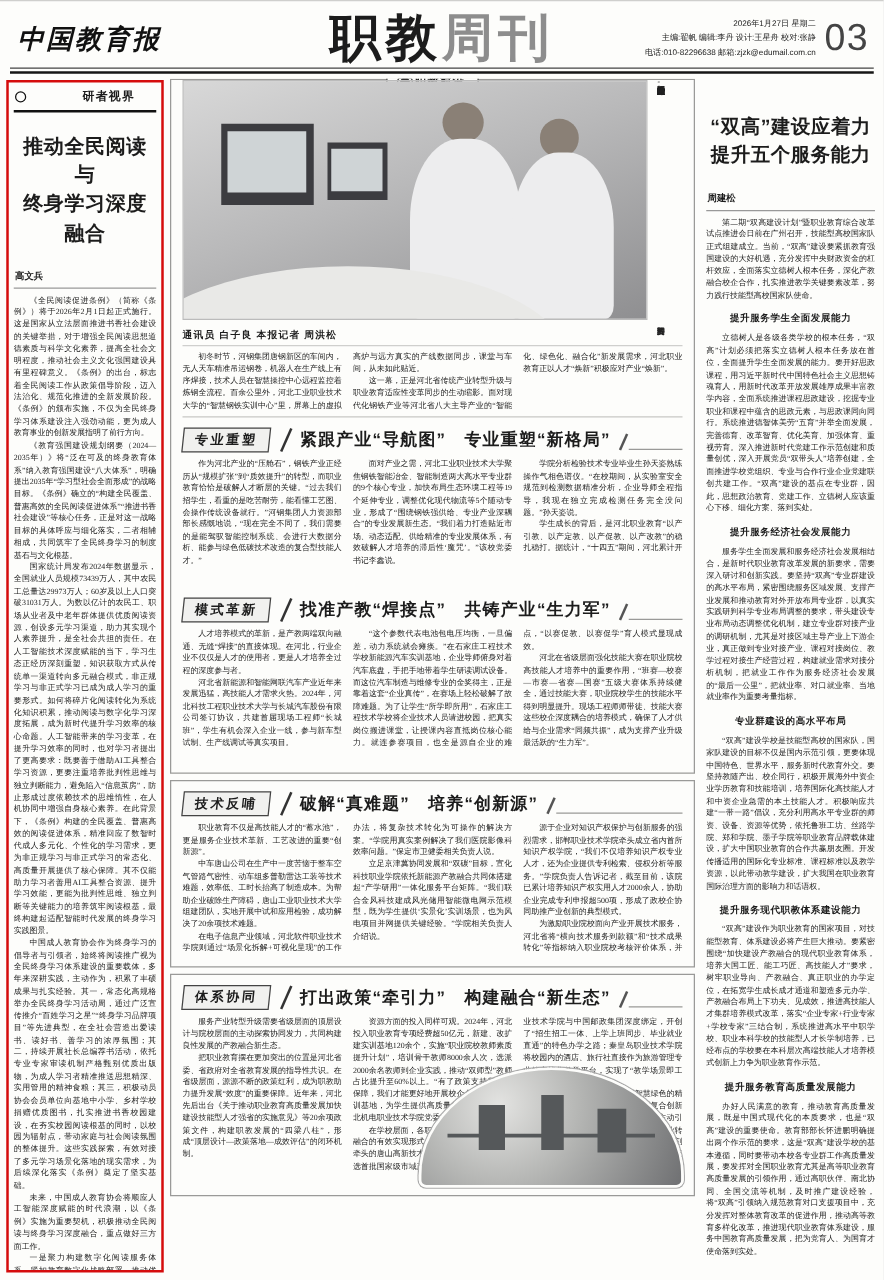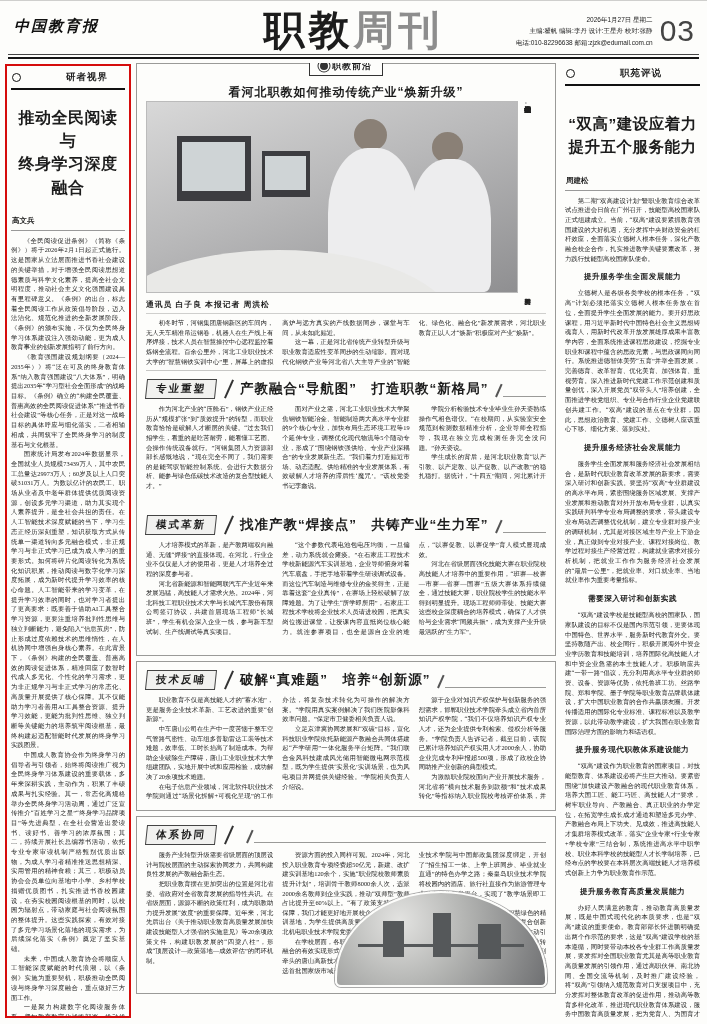--- a/index.html
+++ b/index.html
@@ -9,21 +9,21 @@
     background:#fdfdfb; overflow:hidden; color:#1c1c1c;
     font-family:"Liberation Serif","DejaVu Serif",serif;
     border-top:1px solid #cfcfcd;
   }
   .hei { font-family:"Liberation Sans","DejaVu Sans",sans-serif; }
 
   
   .masthead { position:absolute; left:0; top:0; width:707px; height:57px; padding:0 10px; }
   .mast-inner { position:relative; height:52px; }
   .logo {
-    position:absolute; left:4px; top:16px; font-size:15px; font-weight:bold;
+    position:absolute; left:4px; top:16px; font-size:21px; font-weight:bold;
     font-style:italic; letter-spacing:2px; color:#111;
   }
   .weekly { position:absolute; left:0; right:0; top:2px; text-align:center; font-size:41px; font-weight:900; letter-spacing:4px; }
   .weekly .w2 { color:#8d8d8d; }
   .mast-right { position:absolute; right:2px; top:13px; display:flex; align-items:flex-start; gap:7px; }
   .mast-info { text-align:right; font-size:6.5px; line-height:1.75; color:#222; font-family:"Liberation Sans","DejaVu Sans",sans-serif; }
   .pageno { font-size:30px; color:#444; letter-spacing:1px; font-family:"Liberation Sans","DejaVu Sans",sans-serif; }
   .mast-rule1 { position:absolute; left:8px; right:8px; top:53px; height:1px; background:#444; }
   .mast-rule2 { position:absolute; left:8px; right:8px; top:56px; height:2px; background:#161616; }
 
@@ -143,21 +143,20 @@
 
   <div class="center-col">
 
     <div class="box" style="padding-bottom:8px">
       <div class="badge-row">
         <span class="badge hei">
             <span class="dot"></span>
             <span>职教前沿</span>
           </span>
       </div>
-      <div class="kicker hei">看河北职教如何推动传统产业“焕新升级”</div>
 
       <div class="photo-row">
         <div class="photo1">
           <div class="ph-monitor" style="left:8%;top:18%;width:20%;height:34%"></div>
           <div class="ph-screen" style="left:9.5%;top:21%;width:17%;height:26%"></div>
           <div class="ph-monitor" style="left:31%;top:26%;width:13%;height:24%"></div>
           <div class="ph-screen" style="left:32%;top:28.5%;width:11%;height:18%"></div>
           <div class="ph-head" style="left:56%;top:9%;width:9%;height:17%"></div>
           <div class="ph-fig" style="left:49%;top:24%;width:24%;height:76%"></div>
           <div class="ph-head" style="left:77%;top:16%;width:8.5%;height:16%"></div>
@@ -176,21 +175,21 @@
       <div class="cols3 cbody" style="height:50px">
           <p>初冬时节，河钢集团唐钢新区的车间内，无人天车精准吊运钢卷，机器人在生产线上有序焊接，技术人员在智慧操控中心远程监控着炼钢全流程。百余公里外，河北工业职业技术大学的“智慧钢铁实训中心”里，屏幕上的虚拟高炉与远方真实的产线数据同步，课堂与车间，从未如此贴近。</p>
           <p>这一幕，正是河北省传统产业转型升级与职业教育适应性变革同步的生动缩影。面对现代化钢铁产业等河北省八大主导产业的“智能化、绿色化、融合化”新发展需求，河北职业教育正以人才“焕新”积极应对产业“焕新”。</p>
         </div>
 
       <div class="rule-light"></div>
       <div class="sec-block">
         <div class="sec-head">
           <span class="sec-tag hei">专业重塑</span>
           <span class="sec-slash"></span>
-          <span class="sec-title hei">产教融合“导航图”　打造职教“新格局”</span>
+          <span class="sec-title hei">紧跟产业“导航图”　专业重塑“新格局”</span>
           <span class="sec-tail"></span>
         </div>
         <div class="cols3 cbody" style="height:96px">
             <p>作为河北产业的“压舱石”，钢铁产业正经历从“规模扩张”到“质效提升”的转型，而职业教育恰恰是破解人才断层的关键。“过去我们招学生，看重的是吃苦耐劳，能看懂工艺图、会操作传统设备就行。”河钢集团人力资源部部长感慨地说，“现在完全不同了，我们需要的是能驾驭智能控制系统、会进行大数据分析、能参与绿色低碳技术改造的复合型技能人才。”</p>
             <p>面对产业之需，河北工业职业技术大学聚焦钢铁智能冶金、智能制造两大高水平专业群的9个核心专业，加快布局生态环境工程等19个延伸专业，调整优化现代物流等5个随动专业，形成了“围绕钢铁强供给、专业产业深耦合”的专业发展新生态。“我们着力打造贴近市场、动态适配、供给精准的专业发展体系，有效破解人才培养的滞后性‘魔咒’。”该校党委书记李鑫说。</p>
             <p>学院分析检验技术专业毕业生孙天姿熟练操作气相色谱仪。“在校期间，从实验室安全规范到检测数据精准分析，企业导师全程指导，我现在独立完成检测任务完全没问题。”孙天姿说。</p>
             <p>学生成长的背后，是河北职业教育“以产引教、以产定教、以产促教、以产改教”的稳扎稳打。据统计，“十四五”期间，河北累计开设6358个专业点，覆盖36个工业大类，人才供给与产业需求匹配度持续提升。</p>
           </div>
       </div>
 
@@ -227,20 +226,21 @@
             <p>为激励职业院校面向产业开展技术服务，河北省将“横向技术服务到款额”和“技术成果转化”等指标纳入职业院校考核评价体系，并设立专项奖励。越来越多的职业院校教师走出象牙塔，把论文写在生产线上，将成果应用到车间里，职业教育真正成为区域产业技术创新的“助推器”。</p>
           </div>
       </div>
     </div>
 
     <div class="box" style="height:178px">
       <div class="sec-block">
         <div class="sec-head">
           <span class="sec-tag hei">体系协同</span>
           <span class="sec-slash"></span>
+          <span class="sec-title hei">打出政策“牵引力”　构建融合“新生态”</span>
           <span class="sec-tail"></span>
         </div>
         <div class="cols3 cbody" style="height:136px">
             <p>服务产业转型升级需要省级层面的顶层设计与院校层面的主动探索协同发力，共同构建良性发展的产教融合新生态。</p>
             <p>把职业教育摆在更加突出的位置是河北省委、省政府对全省教育发展的指导性共识。在省级层面，源源不断的政策红利，成为职教助力提升发展“效度”的重要保障。近年来，河北先后出台《关于推动职业教育高质量发展加快建设技能型人才强省的实施意见》等20余项政策文件，构建职教发展的“四梁八柱”，形成“顶层设计—政策落地—成效评估”的闭环机制。</p>
             <p>资源方面的投入同样可观。2024年，河北投入职业教育专项经费超50亿元，新建、改扩建实训基地120余个，实施“职业院校教师素质提升计划”，培训骨干教师8000余人次，选派2000余名教师到企业实践，推动“双师型”教师占比提升至60%以上。“有了政策支持和经费保障，我们才能更好地开展校企合作、建设实训基地，为学生提供高质量的实践教学。”河北机电职业技术学院党委书记王晓凤说。</p>
             <p>在学校层面，各职业院校探索出多种产教融合的有效实现形式。唐山工业职业技术大学牵头的唐山高新技术产业开发区产教联合体入选首批国家级市域产教联合体；石家庄邮电职业技术学院与中国邮政集团深度绑定，开创了“招生招工一体、上学上班同步、毕业就业直通”的特色办学之路；秦皇岛职业技术学院将校园内的酒店、旅行社直接作为旅游管理专业的实战化教学平台，实现了“教学场景即工作场景”。</p>
             <p>从钢花飞舞的粗放年代，到智慧绿色的精耕细作；从单一技能的“螺丝钉”，到复合创新的“多面手”；从被动适应产业需求，到主动引领技术变革——河北职业教育在与传统产业转型升级之路的同频共振中，完成了自身的深刻蜕变。当职业教育的引擎全速发动，河北传统产业焕新升级的蓝图，正加速照进现实。</p>
           </div>
       </div>
@@ -250,45 +250,41 @@
           <div class="ph-line" style="left:22%;top:30%;width:10%;height:40%"></div>
           <div class="ph-line" style="left:46%;top:22%;width:9%;height:48%"></div>
           <div class="ph-line" style="left:68%;top:34%;width:11%;height:38%"></div>
 
         </div>
       </div>
     </div>
   </div>
 
   <div class="right-col">
-    <div class="col-sechead hei">
-      <span class="circle-ic"></span>
-      <span class="lbl">职苑评说</span>
-    </div>
     <div class="right-title hei" style="white-space:pre-line">“双高”建设应着力
 提升五个服务能力</div>
     <div class="byline-s hei">周建松</div>
     <div class="smallbody">
         <p>第二期“双高建设计划”暨职业教育综合改革试点推进会日前在广州召开，技能型高校国家队正式组建成立。当前，“双高”建设要紧抓教育强国建设的大好机遇，充分发挥中央财政资金的杠杆效应，全面落实立德树人根本任务，深化产教融合校企合作，扎实推进教学关键要素改革，努力践行技能型高校国家队使命。</p>
       </div>
 
     <div>
       <div class="sub-head hei">提升服务学生全面发展能力</div>
       <div class="smallbody">
           <p>立德树人是各级各类学校的根本任务，“双高”计划必须把落实立德树人根本任务放在首位，全面提升学生全面发展的能力。要开好思政课程，用习近平新时代中国特色社会主义思想铸魂育人，用新时代改革开放发展雄厚成果丰富教学内容，全面系统推进课程思政建设，挖掘专业职业和课程中蕴含的思政元素，与思政课同向同行。系统推进德智体美劳“五育”并举全面发展，完善德育、改革智育、优化美育、加强体育、重视劳育。深入推进新时代党建工作示范创建和质量创优，深入开展党员“双带头人”培养创建，全面推进学校党组织、专业与合作行业企业党建联创共建工作。“双高”建设的基点在专业群，因此，思想政治教育、党建工作、立德树人应该重心下移、细化方案、落到实处。</p>
         </div>
     </div>
     <div>
       <div class="sub-head hei">提升服务经济社会发展能力</div>
       <div class="smallbody">
           <p>服务学生全面发展和服务经济社会发展相结合，是新时代职业教育改革发展的新要求，需要深入研讨和创新实践。要坚持“双高”专业群建设的高水平布局，紧密围绕服务区域发展、支撑产业发展和推动教育对外开放布局专业群，以真实实践研判科学专业布局调整的要求，带头建设专业布局动态调整优化机制，建立专业群对接产业的调研机制，尤其是对接区域主导产业上下游企业，真正做到专业对接产业、课程对接岗位、教学过程对接生产经营过程，构建就业需求对接分析机制，把就业工作作为服务经济社会发展的“最后一公里”，把就业率、对口就业率、当地就业率作为重要考量指标。</p>
         </div>
     </div>
     <div>
-      <div class="sub-head hei">需要深入研讨和创新实践</div>
+      <div class="sub-head hei">专业群建设的高水平布局</div>
       <div class="smallbody">
           <p>“双高”建设学校是技能型高校的国家队，国家队建设的目标不仅是国内示范引领，更要体现中国特色、世界水平，服务新时代教育外交。要坚持教随产出、校企同行，积极开展海外中资企业学历教育和技能培训，培养国际化高技能人才和中资企业急需的本土技能人才。积极响应共建“一带一路”倡议，充分利用高水平专业群的师资、设备、资源等优势，依托鲁班工坊、丝路学院、郑和学院、墨子学院等职业教育品牌载体建设，扩大中国职业教育的合作共赢朋友圈。开发传播适用的国际化专业标准、课程标准以及教学资源，以此带动教学建设，扩大我国在职业教育国际治理方面的影响力和话语权。</p>
         </div>
     </div>
     <div>
       <div class="sub-head hei">提升服务现代职教体系建设能力</div>
       <div class="smallbody">
           <p>“双高”建设作为职业教育的国家项目，对技能型教育、体系建设必将产生巨大推动。要紧密围绕“加快建设产教融合的现代职业教育体系，培养大国工匠、能工巧匠、高技能人才”要求，树牢职业导向、产教融合、真正职业的办学定位，在拓宽学生成长成才通道和塑造多元办学、产教融合布局上下功夫、见成效，推进高技能人才集群培养模式改革，落实“企业专家+行业专家+学校专家”三结合制，系统推进高水平中职学校、职业本科学校的技能型人才长学制培养，已经布点的学校要在本科层次高端技能人才培养模式创新上力争为职业教育作示范。</p>
         </div>
     </div>

